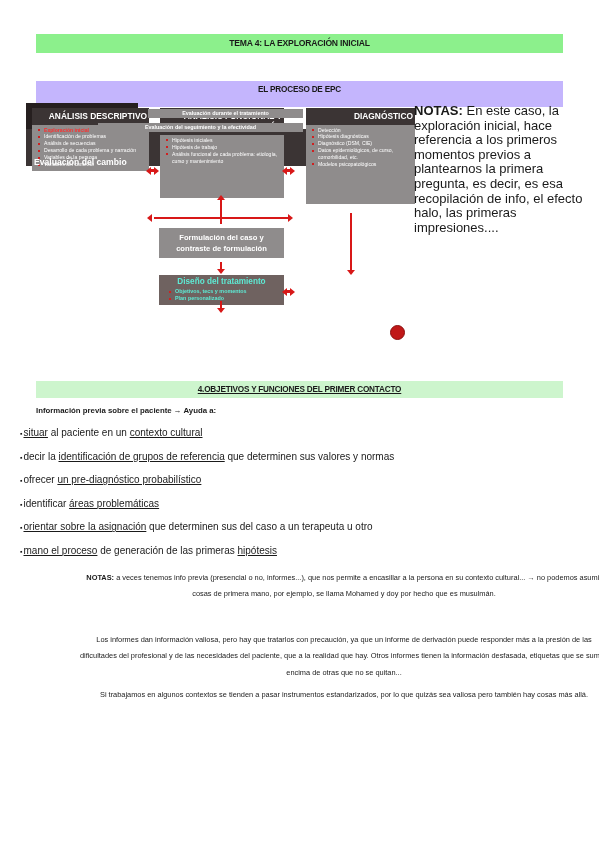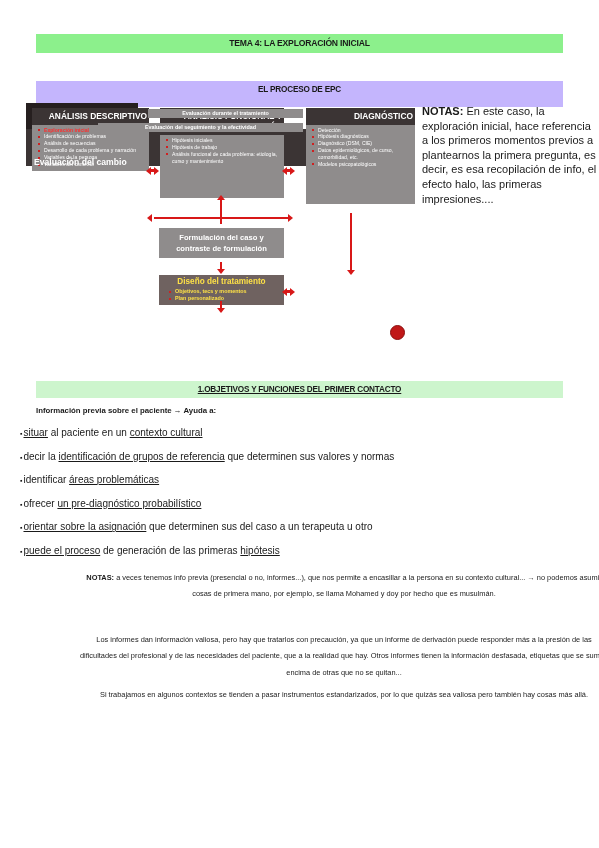--- a/index.html
+++ b/index.html
@@ -119,21 +119,21 @@
     color: #ffffff;
     font-weight: bold;
     font-size: 7.6px;
     line-height: 11px;
     text-align: center;
     padding: 4px 3px;
   }
   #box-diseno {
     left: 133px; top: 172px; width: 125px;
     background: #6f6260;
-    color: #fde047;
+    color: #5eead4;
     padding: 2px 3px 3px 3px;
   }
   #box-diseno .dtitle {
     font-weight: bold;
     font-size: 8.2px;
     text-align: center;
     line-height: 10px;
     margin-bottom: 1px;
   }
   #box-diseno ul {
@@ -245,24 +245,23 @@
     background: #d81818;
     display: block;
   }
 
   
   #notes-right {
     position: absolute;
     left: 414px;
     top: 104px;
     width: 176px;
-    font-size: 11px;
+    font-size: 13px;
     line-height: 14.6px;
     color: #1a1a1a;
-    margin-left: 8px;
   }
   #notes-right b { font-weight: bold; }
 
   
   .lead {
     position: absolute;
     left: 36px;
     top: 406px;
     font-size: 7.8px;
     font-weight: bold;
@@ -395,31 +394,31 @@
       <div class="ev-band" id="ev-band2">Evaluación del seguimiento y la efectividad</div>
     </div>
 
     <div class="red-dot"></div>
   </div>
 
   <div id="notes-right">
     <b>NOTAS:</b><span> En este caso, la exploración inicial, hace referencia a los primeros momentos previos a plantearnos la primera pregunta, es decir, es esa recopilación de info, el efecto halo, las primeras impresiones....</span>
   </div>
 
-  <div class="banner banner-section"><span>1.OBJETIVOS Y FUNCIONES DEL PRIMER CONTACTO</span></div>
+  <div class="banner banner-section"><span>4.OBJETIVOS Y FUNCIONES DEL PRIMER CONTACTO</span></div>
 
   <div class="lead">Información previa sobre el paciente → Ayuda a:</div>
 
   <div id="bullets">
       <div class="bl"><span class="u">situar</span><span> al paciente en un </span><span class="u">contexto cultural</span></div>
       <div class="bl"><span>decir la </span><span class="u">identificación de grupos de referencia</span><span> que determinen sus valores y normas</span></div>
+      <div class="bl"><span>ofrecer </span><span class="u">un pre-diagnóstico probabilístico</span></div>
       <div class="bl"><span>identificar </span><span class="u">áreas problemáticas</span></div>
-      <div class="bl"><span>ofrecer </span><span class="u">un pre-diagnóstico probabilístico</span></div>
       <div class="bl"><span class="u">orientar sobre la asignación</span><span> que determinen sus del caso a un terapeuta u otro</span></div>
-      <div class="bl"><span class="u">puede el proceso</span><span> de generación de las primeras </span><span class="u">hipótesis</span></div>
+      <div class="bl"><span class="u">mano el proceso</span><span> de generación de las primeras </span><span class="u">hipótesis</span></div>
     </div>
 
   <div class="para" id="para-notas">
     <b>NOTAS:</b><span> a veces tenemos info previa (presencial o no, informes...), que nos permite a encasillar a la persona en su contexto cultural... → no podemos asumir cosas de primera mano, por ejemplo, se llama Mohamed y doy por hecho que es musulmán.</span>
   </div>
 
   <div class="para" id="para-informes">Los informes dan información valiosa, pero hay que tratarlos con precaución, ya que un informe de derivación puede responder más a la presión de las dificultades del profesional y de las necesidades del paciente, que a la realidad que hay. Otros informes tienen la información desfasada, etiquetas que se suman encima de otras que no se quitan...</div>
 
   <div class="para" id="para-contextos">Si trabajamos en algunos contextos se tienden a pasar instrumentos estandarizados, por lo que quizás sea valiosa pero también hay cosas más allá.</div>
 

